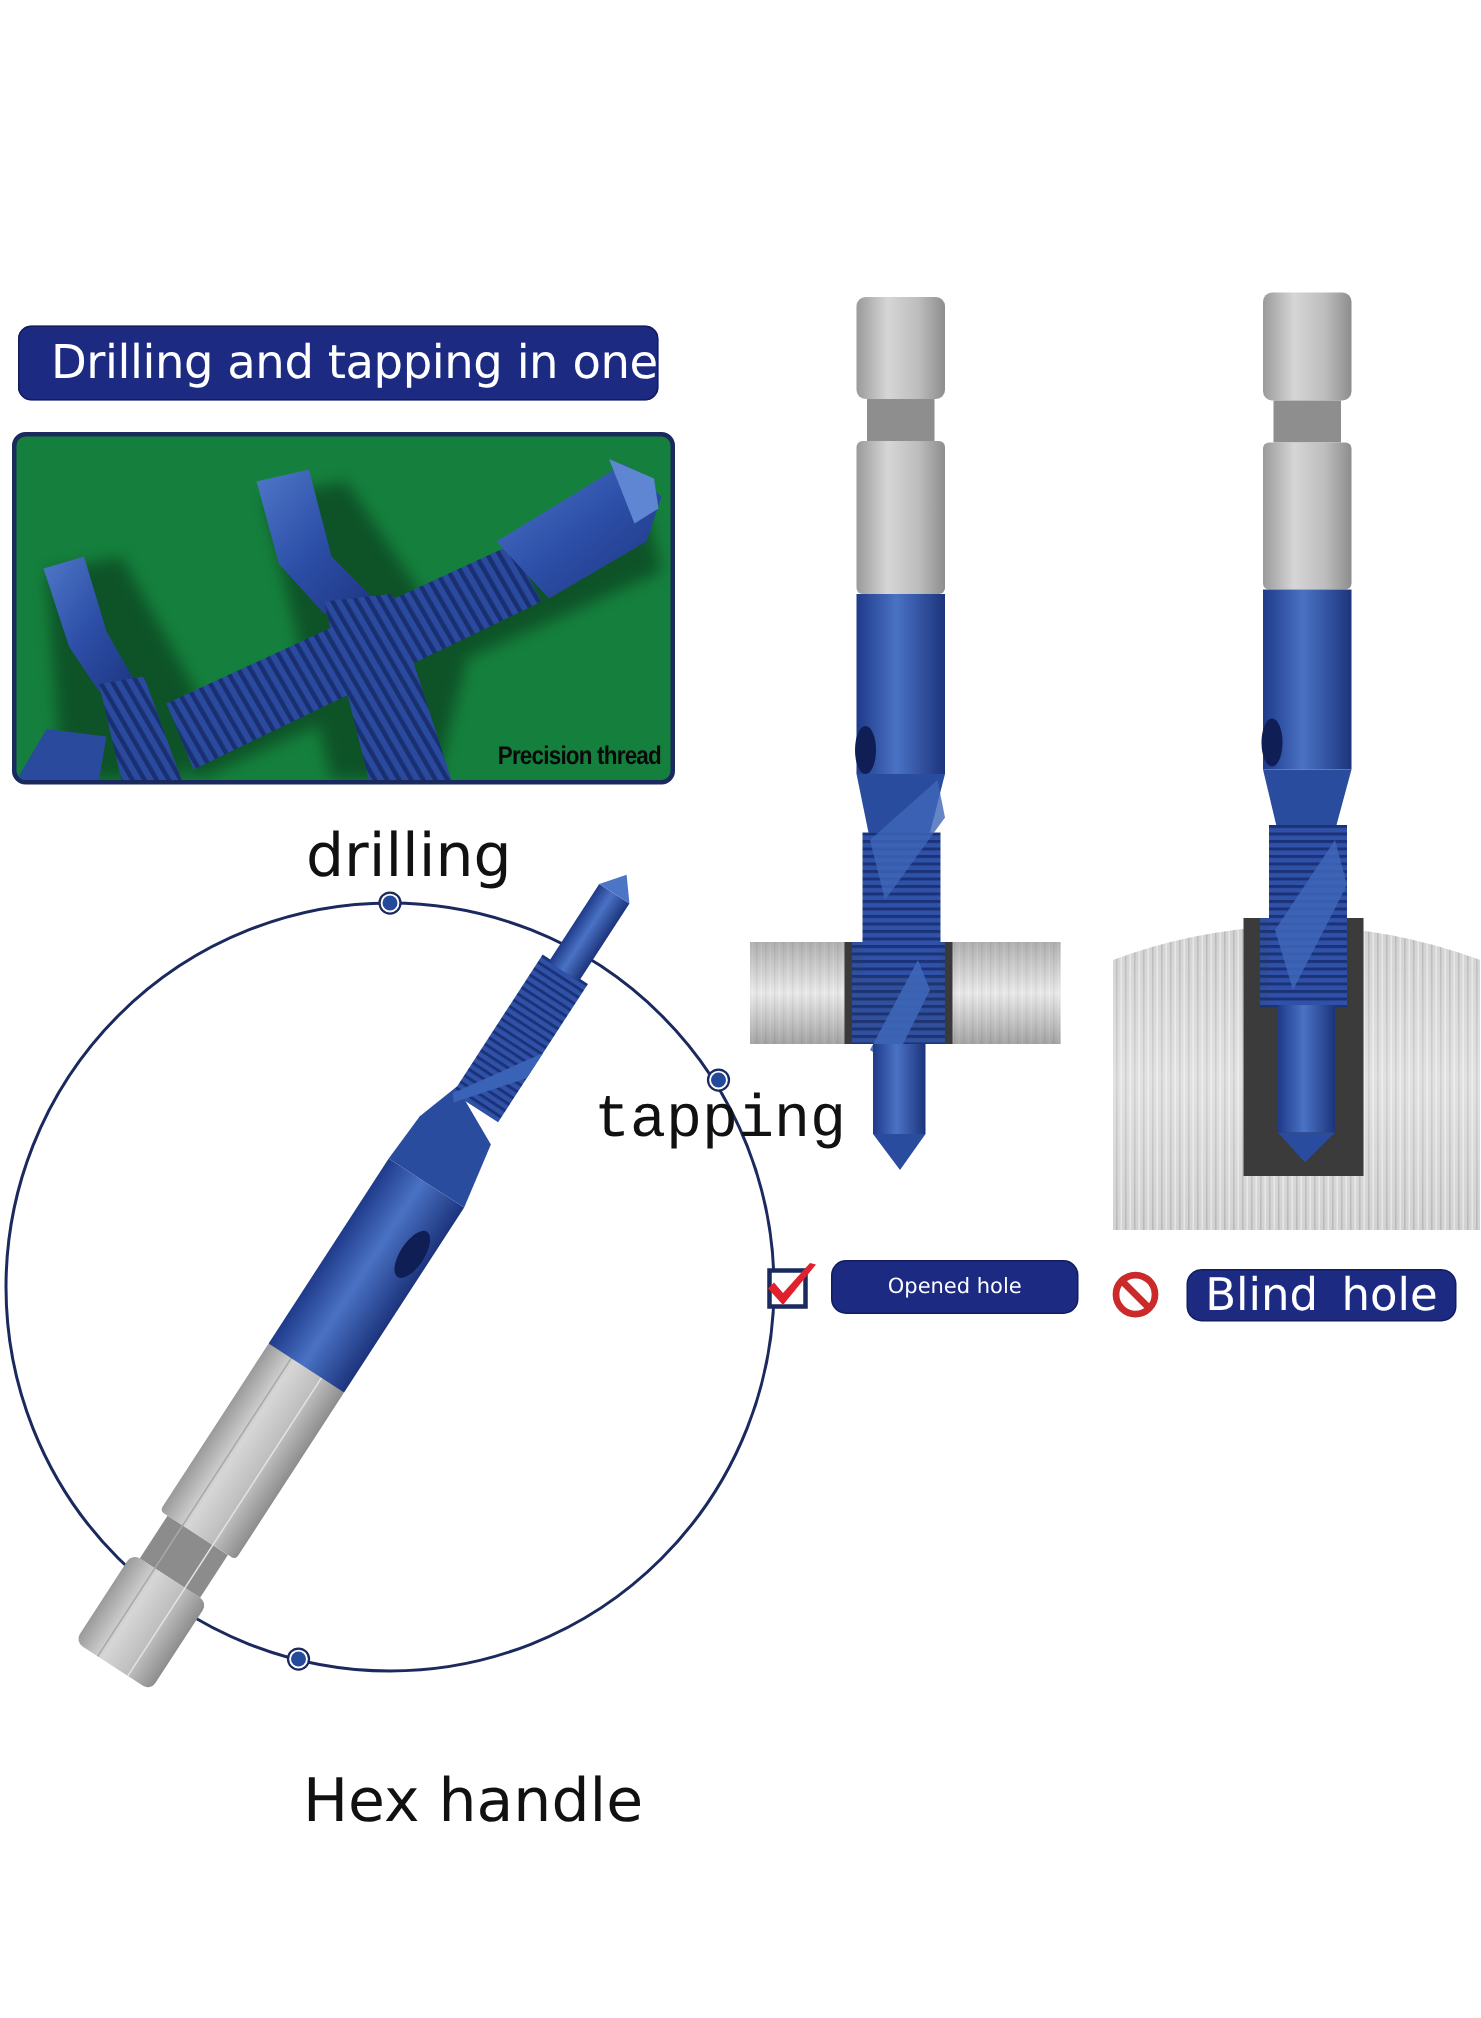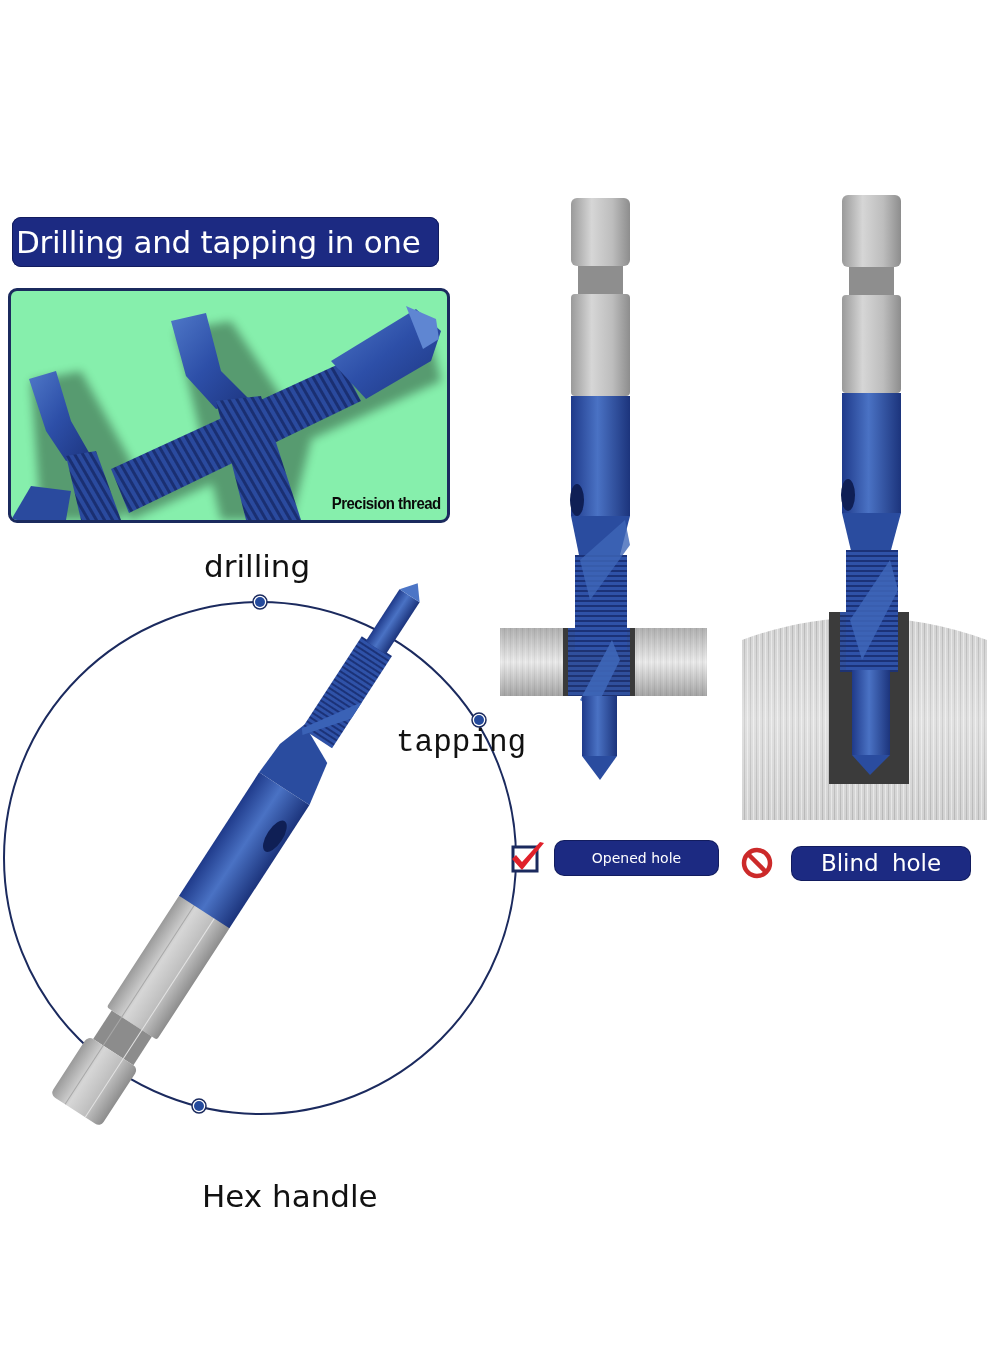--- a/index.html
+++ b/index.html
@@ -6,47 +6,47 @@
     html, body { width: 987px; height: 1345px; background: #ffffff; overflow: hidden; }
     body { position: relative; font-family: "DejaVu Sans", "Liberation Sans", sans-serif; }
 
     .abs { position: absolute; }
 
     
     .title-banner {
       left: 12px; top: 217px; width: 427px; height: 50px;
       background: #1c2a82; border-radius: 9px;
       color: #ffffff; font-size: 31px; line-height: 50px;
-      padding-left: 4px; white-space: nowrap; letter-spacing: -0.3px;
+      padding-left: 22px; white-space: nowrap; letter-spacing: -0.3px;
       box-shadow: inset 0 0 0 1px #121c5e;
     }
 
     
     .thread-panel {
       left: 8px; top: 288px; width: 442px; height: 235px;
-      border: 3px solid #1b2a5e; border-radius: 9px; background: #86efac; overflow: hidden;
+      border: 3px solid #1b2a5e; border-radius: 9px; background: #15803d; overflow: hidden;
     }
     .thread-panel svg { position: absolute; left: 0; top: 0; }
     .thread-label {
       right: 6px; bottom: 6px; font-family: "Liberation Sans", sans-serif;
       font-weight: bold; font-size: 17px; color: #0a0a0a; letter-spacing: -0.6px;
       transform: scaleX(0.88); transform-origin: right bottom;
     }
 
     
-    .circle-label { color: #111111; font-size: 31px; white-space: nowrap; text-align: right; }
+    .circle-label { color: #111111; font-size: 40px; white-space: nowrap; text-align: right; }
 
     
     .pill {
       background: #1c2a82; color: #ffffff; border-radius: 9px;
       text-align: center; white-space: nowrap;
       box-shadow: 0 0 0 1px #121c5e;
     }
     .pill-opened { left: 555px; top: 841px; width: 163px; height: 34px; font-size: 14px; line-height: 34px; }
-    .pill-blind  { left: 792px; top: 847px; width: 178px; height: 33px; font-size: 23px; line-height: 33px; word-spacing: 6px; }
+    .pill-blind  { left: 792px; top: 847px; width: 178px; height: 33px; font-size: 30px; line-height: 33px; word-spacing: 6px; }
 
     .check-icon { left: 510px; top: 840px; width: 36px; height: 34px; }
     .no-icon { left: 740px; top: 846px; width: 34px; height: 34px; }
 
     .art { position: absolute; left: 0; top: 0; pointer-events: none; }
   </style>
 </head>
 <body>
 
 <div class="abs title-banner">

